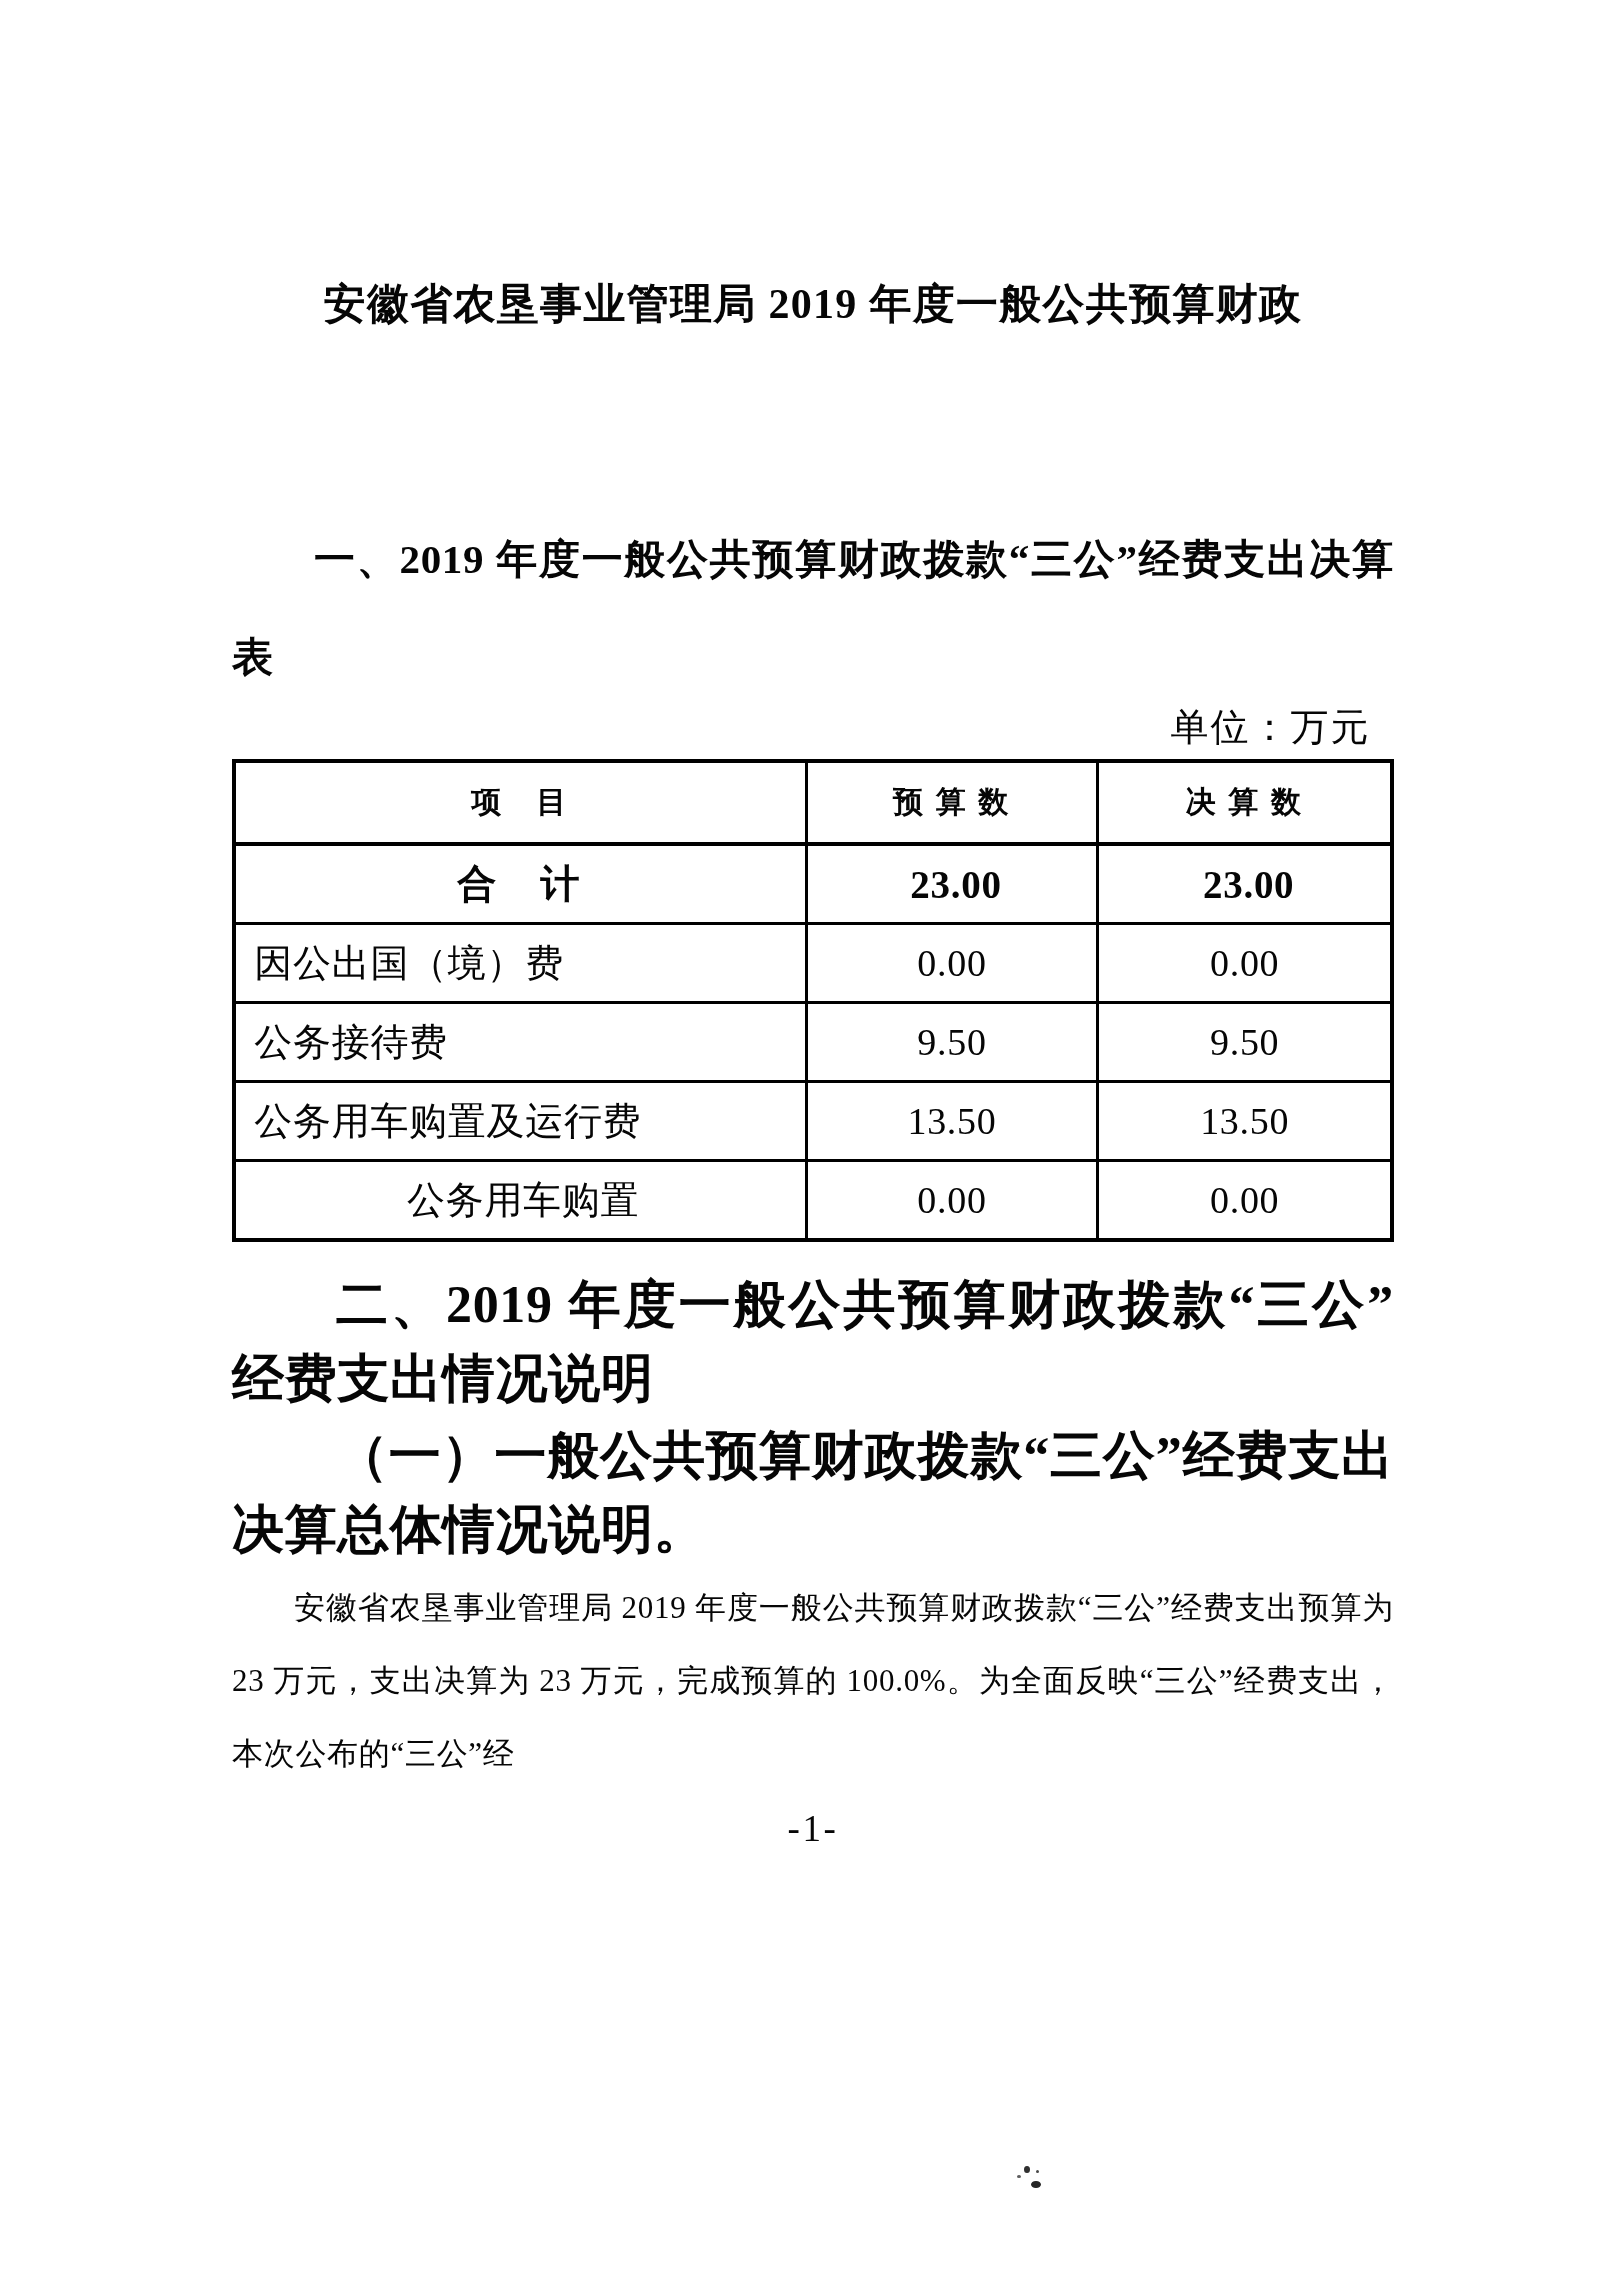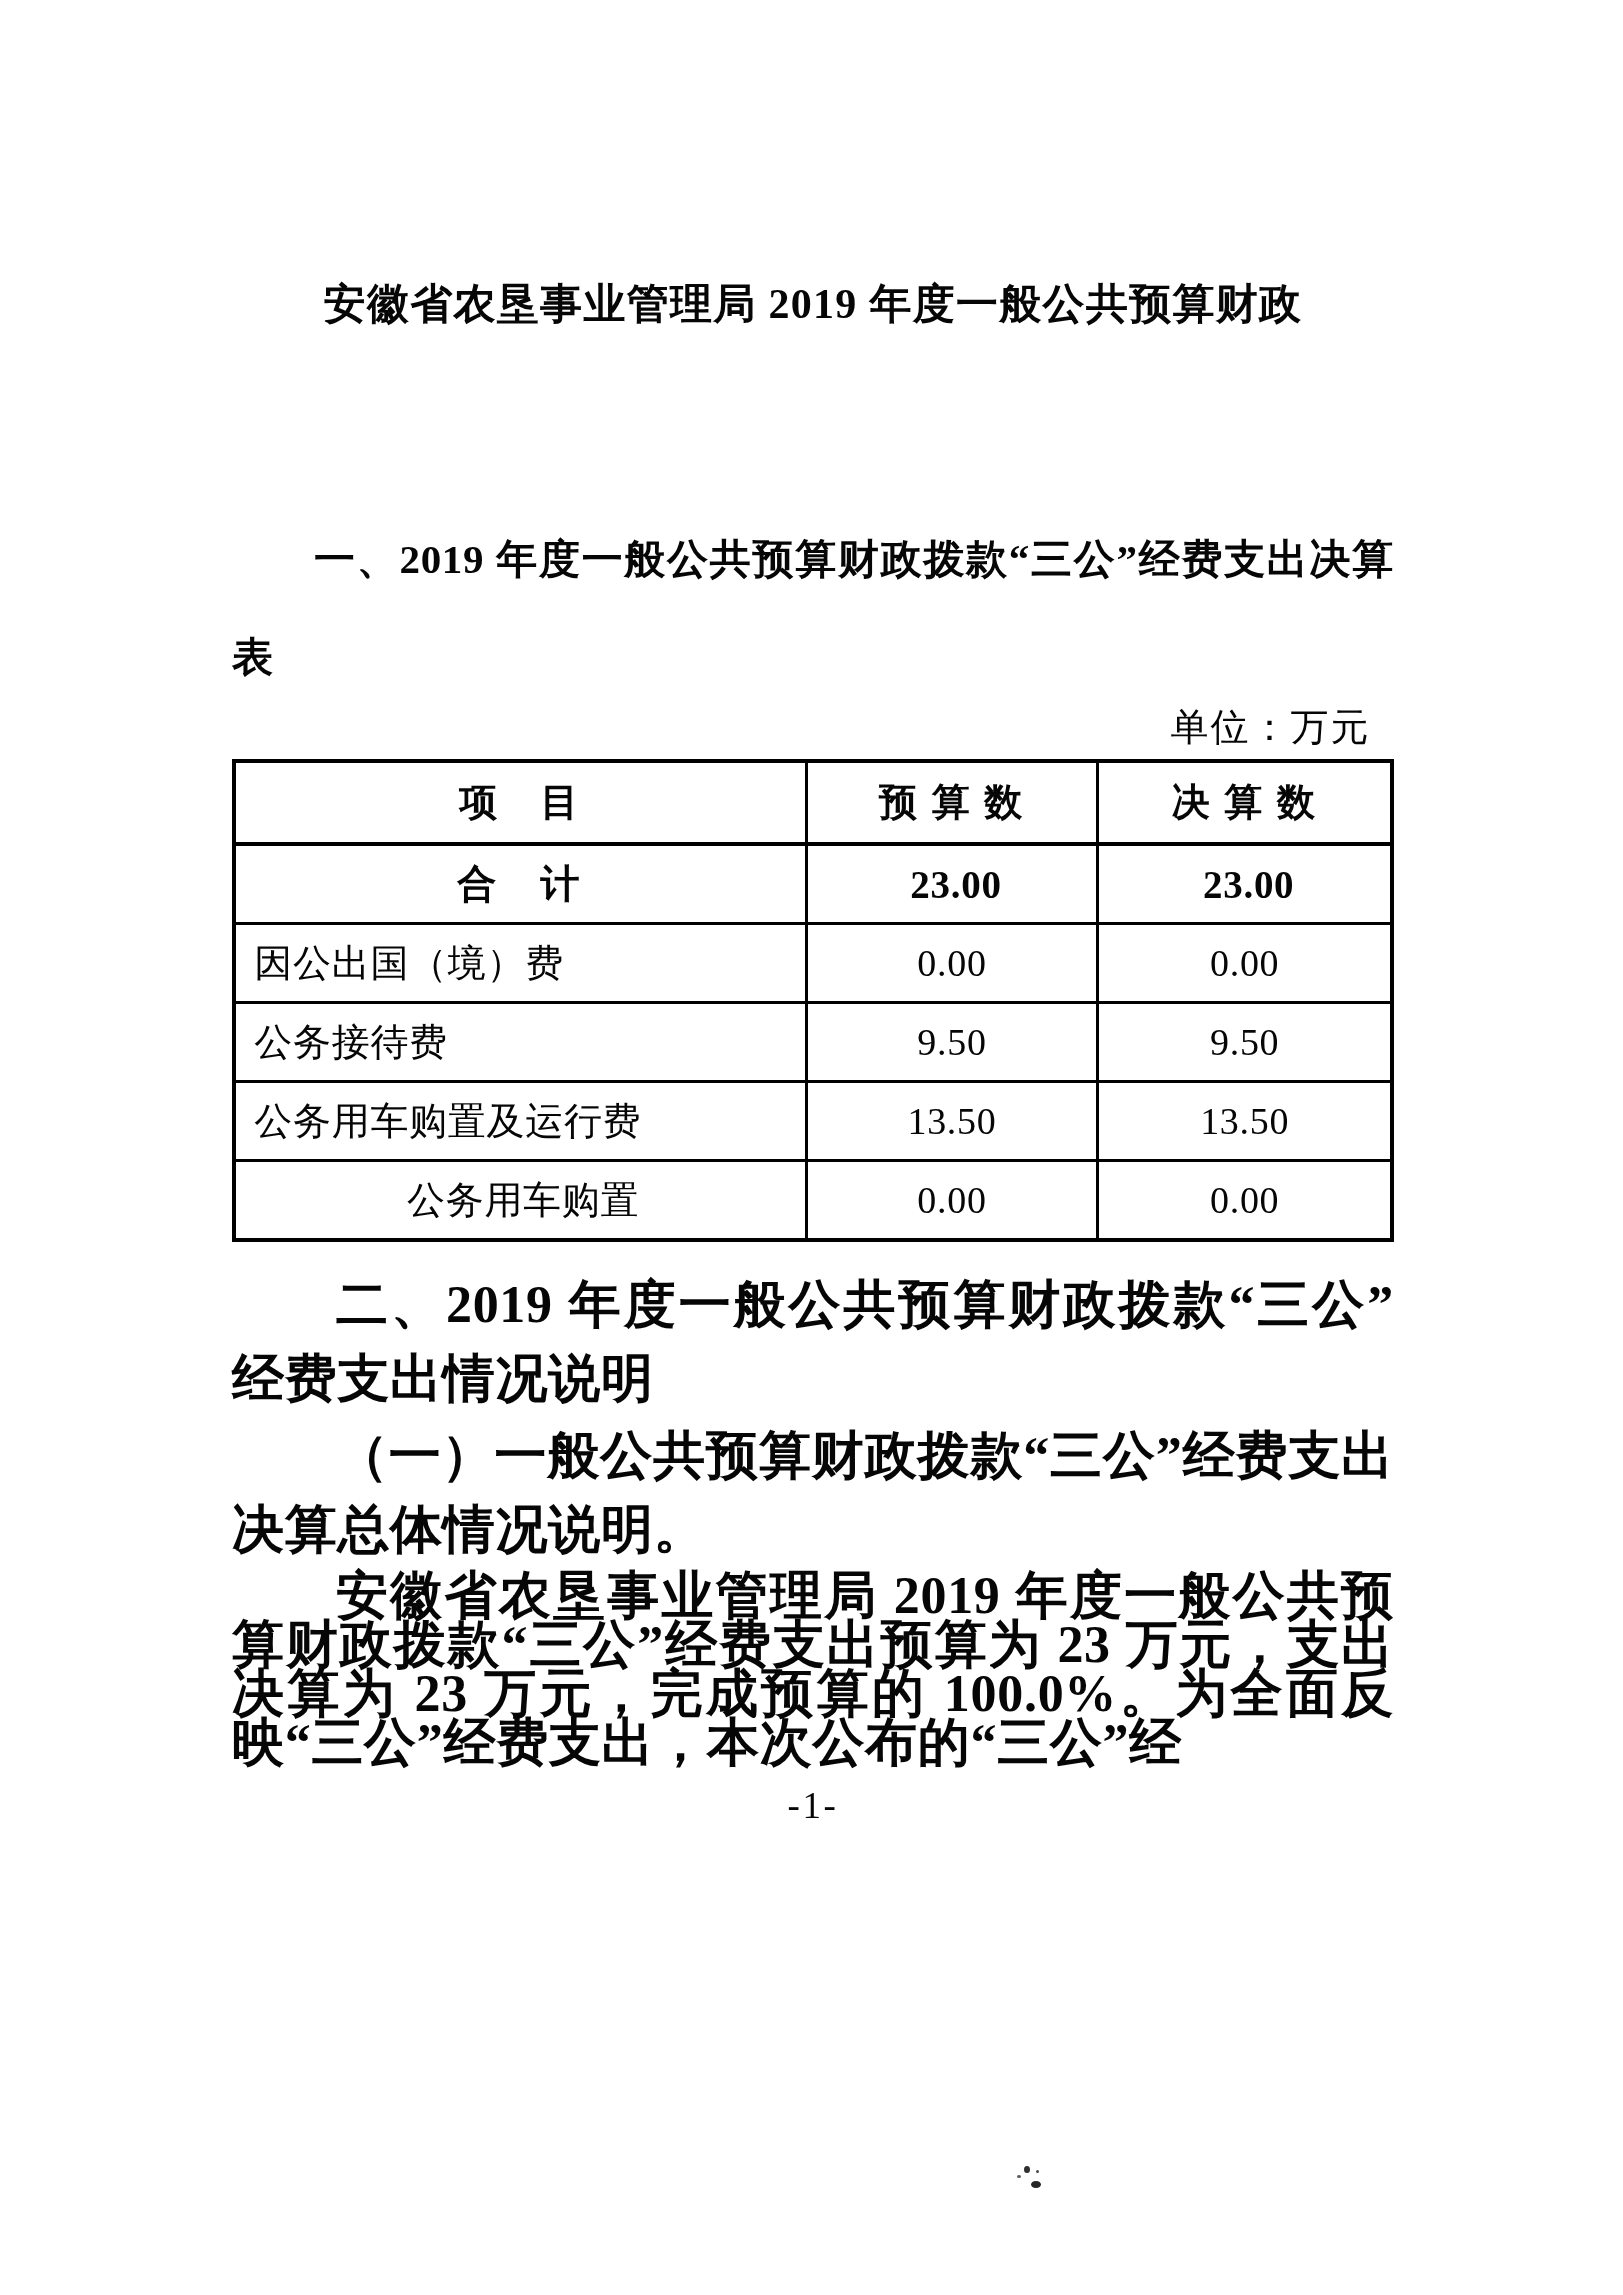--- a/index.html
+++ b/index.html
@@ -65,21 +65,21 @@
   }
   .budget-table th,
   .budget-table td {
     border: 3.3px solid #000;
     vertical-align: middle;
     overflow: hidden;
   }
   .budget-table thead tr { border-bottom: 4.6px solid #000; }
   .budget-table th {
     height: 77px;
-    font-size: 38px;
+    font-size: 30px;
     font-weight: bold;
     text-align: center;
     letter-spacing: 2.6px;
   }
   .budget-table td {
     height: 74px;
     font-size: 38px;
   }
   .budget-table td.label-cell {
     text-align: left;
@@ -110,23 +110,23 @@
     font-size: 52px;
     font-weight: bold;
     line-height: 74px;
     text-indent: 2em;
     text-align: justify;
     letter-spacing: 0.7px;
   }
   .heading2.sub { margin-top: 2.6px; }
   .body-para {
     margin: 3.9px 0 0 0;
-    font-size: 52px;
-    font-weight: 700;
-    line-height: 49px;
+    font-size: 31px;
+    font-weight: 400;
+    line-height: 73px;
     text-indent: 2em;
     text-align: justify;
     letter-spacing: 0.7px;
   }
 
   
   .page-number {
     margin-top: 17px;
     font-size: 37px;
     text-align: center;

